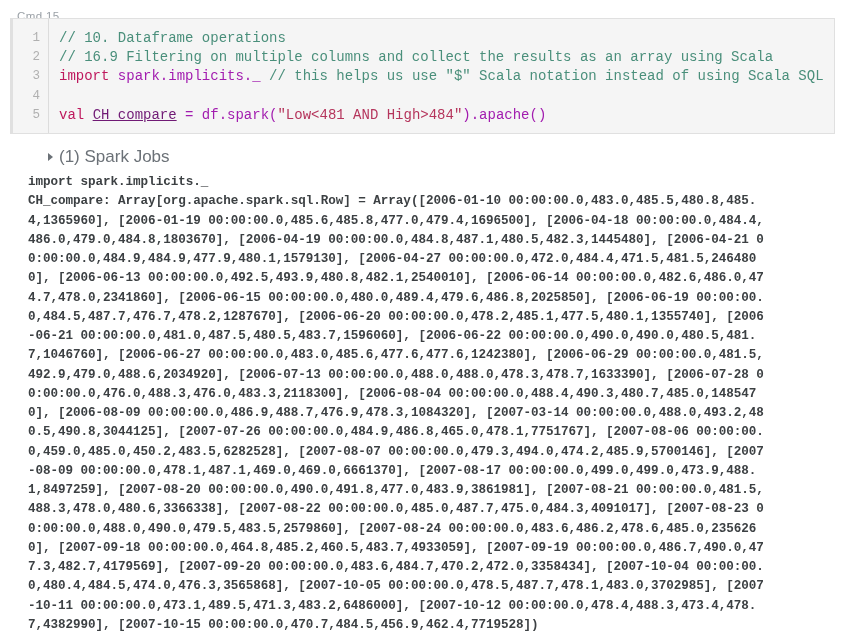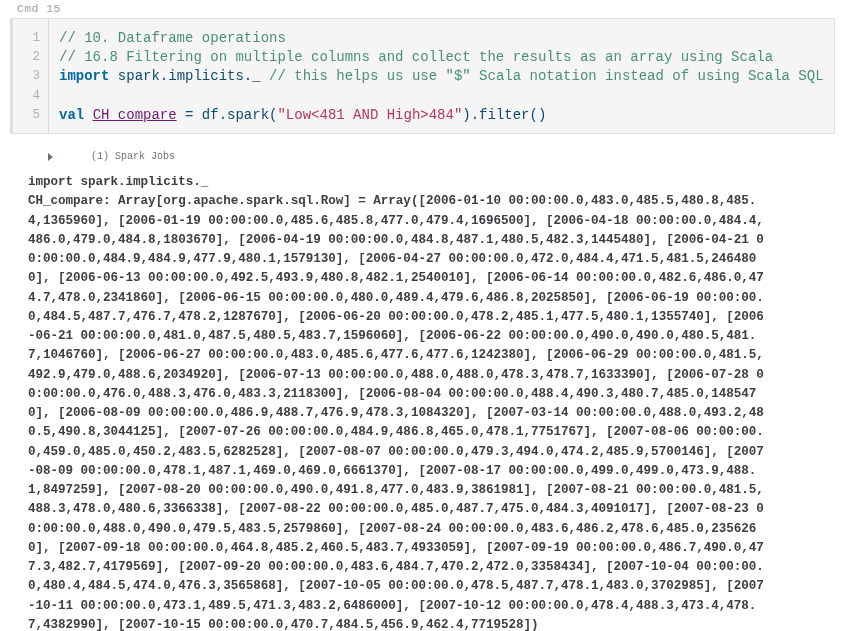--- a/index.html
+++ b/index.html
@@ -20,22 +20,22 @@
   #cell {
     position: relative;
     width: 841px;
     height: 631px;
     box-sizing: border-box;
   }
 
   .cmd-label {
     position: absolute;
     left: 17px;
-    top: 2px;
-    font-family: Liberation Mono, monospace;
+    top: 9px;
+    font-family: Liberation Sans, sans-serif;
     font-size: 11.5px;
     letter-spacing: 0.4px;
     color: #9aa0a6;
     line-height: 14px;
     user-select: none;
   }
 
   
   .cell-rail {
     position: absolute;
@@ -90,24 +90,24 @@
     overflow: hidden;
   }
   .code-line {
     font-family: "Liberation Mono", monospace;
     font-size: 14px;
     line-height: 19.2px;
     white-space: pre;
     color: #1b1b1b;
   }
   .tok-comment { color: #4a8f7b; }
-  .tok-keyword { color: #0369a1; font-weight: bold; }
+  .tok-keyword { color: #be185d; font-weight: normal; }
   .tok-var    { color: #701a75; text-decoration: underline; }
   .tok-string { color: #b5355c; }
-  .tok-plain  { color: #0c4a6e; }
+  .tok-plain  { color: #a21caf; }
 
   
   .results {
     position: absolute;
     left: 10px;
     top: 138px;
     width: 825px;
     box-sizing: border-box;
     padding-left: 18px;
   }
@@ -122,25 +122,24 @@
   }
   .disclosure {
     width: 0;
     height: 0;
     border-left: 5px solid #6b7177;
     border-top: 4px solid transparent;
     border-bottom: 4px solid transparent;
     margin-right: 6px;
   }
   .spark-jobs-label {
-    font-family: Liberation Mono, monospace;
-    font-size: 10px;
+    font-family: Liberation Sans, sans-serif;
+    font-size: 17px;
     color: #6b7177;
     line-height: 16px;
-    margin-left: 32px;
   }
 
   .output {
     margin-top: 6px;
     font-family: "Liberation Mono", monospace;
     font-size: 12.6px;
     line-height: 19.25px;
     color: #3c4043;
     white-space: pre;
     letter-spacing: -0.05px;
@@ -160,24 +159,24 @@
     <div class="editor-inner">
       <div class="gutter">
         <div class="ln">1</div>
         <div class="ln">2</div>
         <div class="ln">3</div>
         <div class="ln">4</div>
         <div class="ln">5</div>
       </div>
       <div class="code-area" id="code-area">
           <div class="code-line"><span class="tok-comment">// 10. Dataframe operations</span></div>
-          <div class="code-line"><span class="tok-comment">// 16.8 Filtering on multiple columns and collect the results as an array using Scala</span></div>
+          <div class="code-line"><span class="tok-comment">// 16.9 Filtering on multiple columns and collect the results as an array using Scala</span></div>
           <div class="code-line"><span class="tok-keyword">import</span><span class="tok-plain"> spark.implicits._ </span><span class="tok-comment">// this helps us use "$" Scala notation instead of using Scala SQL</span></div>
           <div class="code-line">&nbsp;</div>
-          <div class="code-line"><span class="tok-keyword">val</span><span class="tok-plain"> </span><span class="tok-var">CH_compare</span><span class="tok-plain"> = df.spark(</span><span class="tok-string">"Low&lt;481 AND High&gt;484"</span><span class="tok-plain">).filter()</span></div>
+          <div class="code-line"><span class="tok-keyword">val</span><span class="tok-plain"> </span><span class="tok-var">CH_compare</span><span class="tok-plain"> = df.spark(</span><span class="tok-string">"Low&lt;481 AND High&gt;484"</span><span class="tok-plain">).apache()</span></div>
         </div>
     </div>
   </div>
 
   <div class="results">
 
     <div class="spark-jobs">
       <span class="disclosure"></span>
       <span class="spark-jobs-label">(1) Spark Jobs</span>
     </div>

